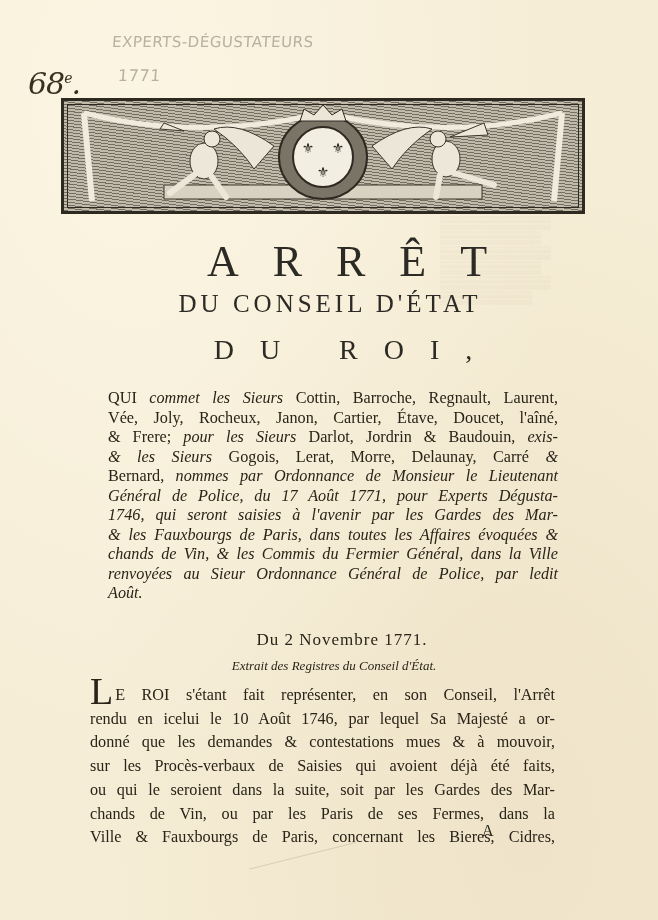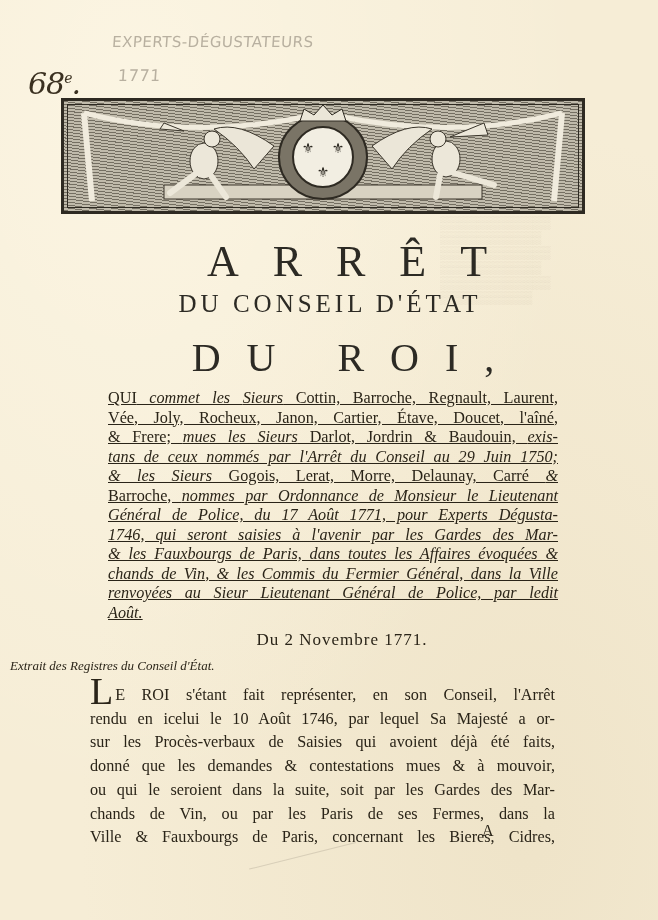--- a/index.html
+++ b/index.html
@@ -32,33 +32,33 @@
     background:
       repeating-linear-gradient(8deg, rgba(60,55,45,0.55) 0 1px, rgba(200,195,180,0.5) 1px 3px),
       #b8b2a2;
     outline:1px solid #2e2a22; outline-offset:-7px;
   }
   .vignette svg { position:absolute; left:0; top:0; }
 
   .title-block { left:60px; width:540px; text-align:center; color:#2c2a24; }
   .t1 { top:236px; font-size:44px; letter-spacing:34px; padding-left:34px; }
   .t2 { top:290px; font-size:25px; letter-spacing:4px; }
-  .t3 { top:334px; font-size:40px; letter-spacing:26px; padding-left:26px; }
+  .t3 { top:334px; font-size:28px; letter-spacing:26px; padding-left:26px; }
 
   .summary {
     left:108px; top:389px; width:450px; font-size:16.2px; line-height:19.5px;
     text-align:justify;
   }
-  .summary .line { display:block; white-space:nowrap; text-align-last:justify;text-decoration:underline; }
+  .summary .line { display:block; white-space:nowrap; text-align-last:justify; }
   .summary .line.last { text-align-last:left; }
   .summary i { font-style:italic; }
   .sc { font-variant:small-caps; }
 
   .date { left:0; width:658px; top:630px; text-align:center; font-size:17px; letter-spacing:1px; padding-left:26px; box-sizing:border-box; }
-  .extrait { left:0; width:658px; top:658px; text-align:left; font-size:13px; font-style:italic; padding-left:10px; box-sizing:border-box; }
+  .extrait { left:0; width:658px; top:658px; text-align:center; font-size:13px; font-style:italic; padding-left:10px; box-sizing:border-box; }
 
   .body-text {
     left:90px; top:679px; width:465px; font-size:16.2px; line-height:23.7px;
   }
   .body-text .line { display:block; white-space:nowrap; text-align:justify; text-align-last:justify; }
   .dropcap { font-size:38px; line-height:24px; float:none; vertical-align:-4px; margin-right:2px; }
   .sig { left:482px; top:822px; font-size:16px; }
   .stain { left:250px; top:855px; width:110px; height:20px; border-top:1px solid rgba(190,180,160,0.5); transform:rotate(-14deg); }
   .bleed {
     left:440px; top:215px; width:150px; color:rgba(120,110,90,0.12);
@@ -106,39 +106,38 @@
 
 <div class="abs bleed">▒▒▒▒▒▒▒▒▒▒▒▒<br>▒▒▒▒▒▒▒▒▒▒▒<br>▒▒▒▒▒▒▒▒▒▒▒▒<br>▒▒▒▒▒▒▒▒▒▒▒<br>▒▒▒▒▒▒▒▒▒▒▒▒<br>▒▒▒▒▒▒▒▒▒▒</div>
 
 <div class="abs title-block t1">ARRÊT</div>
 <div class="abs title-block t2">DU CONSEIL D'ÉTAT</div>
 <div class="abs title-block t3">DU ROI,</div>
 
 <div class="abs summary" id="summary">
     <span class="line"><span class="sc">QUI</span><i> commet les </i><i>Sieurs</i><span> Cottin, Barroche, Regnault, Laurent,</span></span>
     <span class="line"><span>Vée, Joly, Rocheux, Janon, Cartier, Étave, Doucet, l'aîné,</span></span>
-    <span class="line"><span>&amp; Frere; </span><i>mues les Sieurs</i><span> Darlot, Jordrin &amp; Baudouin, </span><i>exis-</i></span>
-    <span class="line"><i>tans de ceux nommés par l'Arrêt du Conseil au 29 Juin 1750;</i></span>
+    <span class="line"><span>&amp; Frere; </span><i>pour les Sieurs</i><span> Darlot, Jordrin &amp; Baudouin, </span><i>exis-</i></span>
     <span class="line"><i>&amp; les Sieurs</i><span> Gogois, Lerat, Morre, Delaunay, Carré </span><i>&amp;</i></span>
-    <span class="line"><span>Barroche, </span><i>nommes par Ordonnance de Monsieur le Lieutenant</i></span>
+    <span class="line"><span>Bernard, </span><i>nommes par Ordonnance de Monsieur le Lieutenant</i></span>
     <span class="line"><i>Général de Police, du 17 Août 1771, pour Experts Dégusta-</i></span>
     <span class="line"><i>1746, qui seront saisies à l'avenir par les Gardes des Mar-</i></span>
     <span class="line"><i>&amp; les Fauxbourgs de Paris, dans toutes les Affaires évoquées &amp;</i></span>
     <span class="line"><i>chands de Vin, &amp; les Commis du Fermier Général, dans la Ville</i></span>
-    <span class="line"><i>renvoyées au Sieur Lieutenant Général de Police, par ledit</i></span>
+    <span class="line"><i>renvoyées au Sieur Ordonnance Général de Police, par ledit</i></span>
     <span class="line last"><i>Août.</i></span>
   </div>
 
 <div class="abs date">Du 2 Novembre 1771.</div>
 <div class="abs extrait">Extrait des Registres du Conseil d'État.</div>
 
 <div class="abs body-text">
   <span class="line"><span class="dropcap">L</span><span class="sc">E ROI</span><span> s'étant fait représenter, en son Conseil, l'Arrêt</span></span>
   <span class="line">rendu en icelui le 10 Août 1746, par lequel Sa Majesté a or-</span>
+  <span class="line">donné que les demandes &amp; contestations mues &amp; à mouvoir,</span>
   <span class="line">sur les Procès-verbaux de Saisies qui avoient déjà été faits,</span>
-  <span class="line">donné que les demandes &amp; contestations mues &amp; à mouvoir,</span>
   <span class="line">ou qui le seroient dans la suite, soit par les Gardes des Mar-</span>
   <span class="line">chands de Vin, ou par les Paris de ses Fermes, dans la</span>
   <span class="line">Ville &amp; Fauxbourgs de Paris, concernant les Bieres, Cidres,</span>
 </div>
 
 <div class="abs sig">A</div>
 <div class="abs stain"></div>
 
 </body></html>

